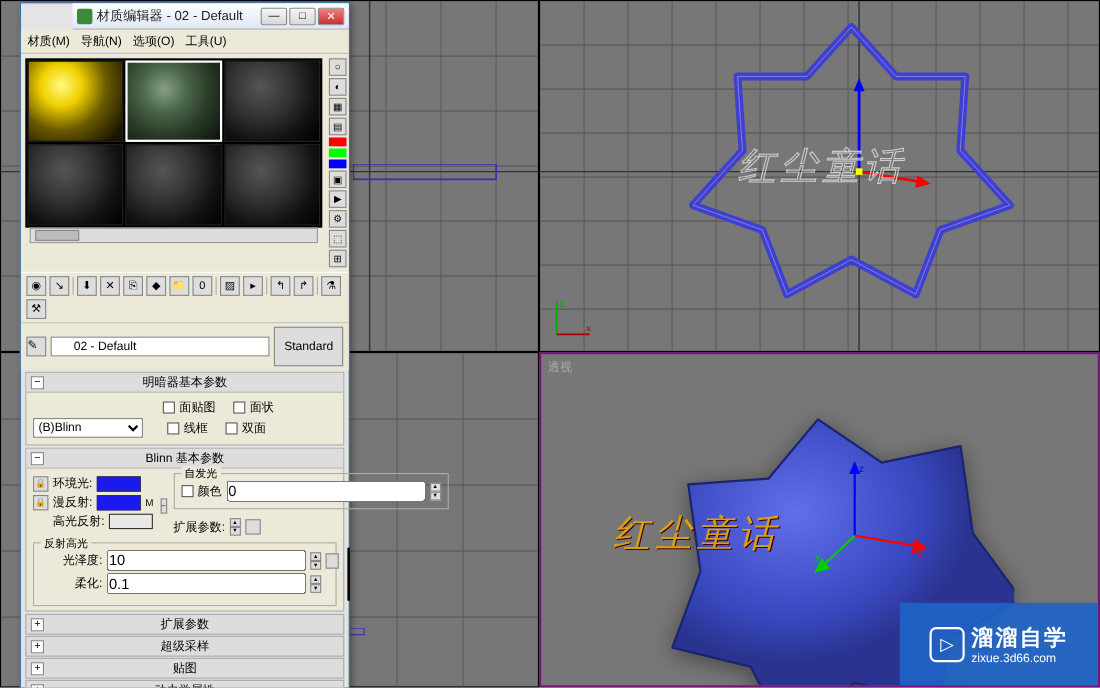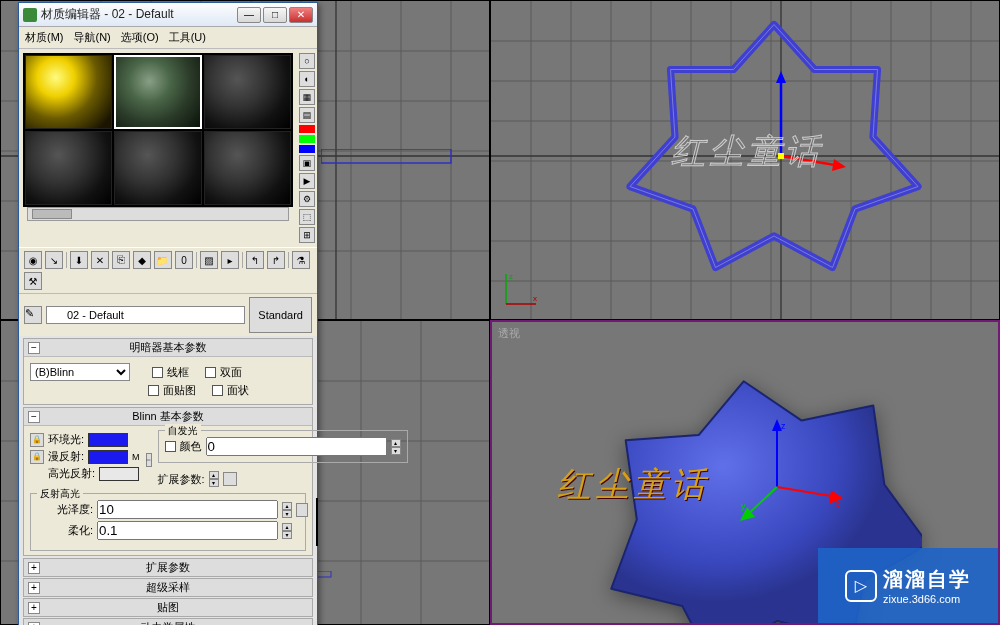--- a/index.html
+++ b/index.html
@@ -25,21 +25,21 @@
 .axis-gizmo { position:absolute; }
 .corner-axes { position:absolute; left:10px; bottom:10px; width:40px; height:40px; }
 
 .brand-box { position:absolute; right:0; bottom:0; width:180px; height:75px; background:rgba(30,100,200,.9); display:flex; align-items:center; justify-content:center; gap:6px; color:#fff; }
 .brand-box .play { width:32px; height:32px; border:2px solid #fff; border-radius:6px; display:flex; align-items:center; justify-content:center; }
 .brand-box .txt { display:flex; flex-direction:column; font-size:11px; }
 .brand-box .txt .big { font-size:20px; font-weight:bold; letter-spacing:2px; }
 
 
 .win { position:absolute; top:2px; left:18px; width:300px; background:#e4e4e4; border:1px solid #2a5a9a; box-shadow:2px 2px 6px rgba(0,0,0,.4); font-size:11px; }
-.titlebar { height:24px; background:linear-gradient(#fdfdfd,#dfe9f6); display:flex; align-items:center; padding:0 4px; gap:4px; border-bottom:1px solid #aaa; }
+.titlebar { height:24px; background:linear-gradient(#fdfdfd,#dfe9f6); display:flex; align-items:center; padding:0 4px; gap:4px; border-bottom:1px solid #aaa;margin-left:47px; }
 .titlebar .icon { width:14px; height:14px; background:#3a8a3a; border-radius:2px; }
 .titlebar .title { flex:1; font-size:12px; color:#222; }
 .winbtns { display:flex; gap:2px; }
 .winbtn { width:24px; height:16px; background:linear-gradient(#f6f6f6,#d8d8d8); border:1px solid #888; border-radius:2px; display:flex; align-items:center; justify-content:center; font-size:10px; }
 .winbtn.close { background:linear-gradient(#f08080,#c83030); color:#fff; }
 
 .menubar { display:flex; gap:10px; padding:3px 6px; background:#ece9d8; border-bottom:1px solid #bbb; }
 .menubar span { cursor:default; }
 
 .body { display:flex; background:#ece9d8; }
@@ -289,35 +289,35 @@
     <input type="text" value="02 - Default" style="">
     <div class="btn">Standard</div>
   </div>
 
   <div class="rollout">
     <div class="rollout-hdr">
         <span class="sign">−</span>
         <span>明暗器基本参数</span>
       </div>
     <div class="rollout-body">
+      <div class="row" style="padding-left:118px">
+        <span class="cb"></span>
+          <label>面贴图</label>
+        <span style="width:8px"></span>
+        <span class="cb"></span>
+          <label>面状</label>
+      </div>
       <div class="row">
         <select style="width:100px"><option>(B)Blinn</option></select>
         <span style="width:14px"></span>
         <span class="cb"></span>
           <label>线框</label>
         <span style="width:8px"></span>
         <span class="cb"></span>
           <label>双面</label>
-      </div>
-      <div class="row" style="padding-left:118px">
-        <span class="cb"></span>
-          <label>面贴图</label>
-        <span style="width:8px"></span>
-        <span class="cb"></span>
-          <label>面状</label>
       </div>
     </div>
   </div>
 
   <div class="rollout">
     <div class="rollout-hdr">
         <span class="sign">−</span>
         <span>Blinn 基本参数</span>
       </div>
     <div class="rollout-body">

